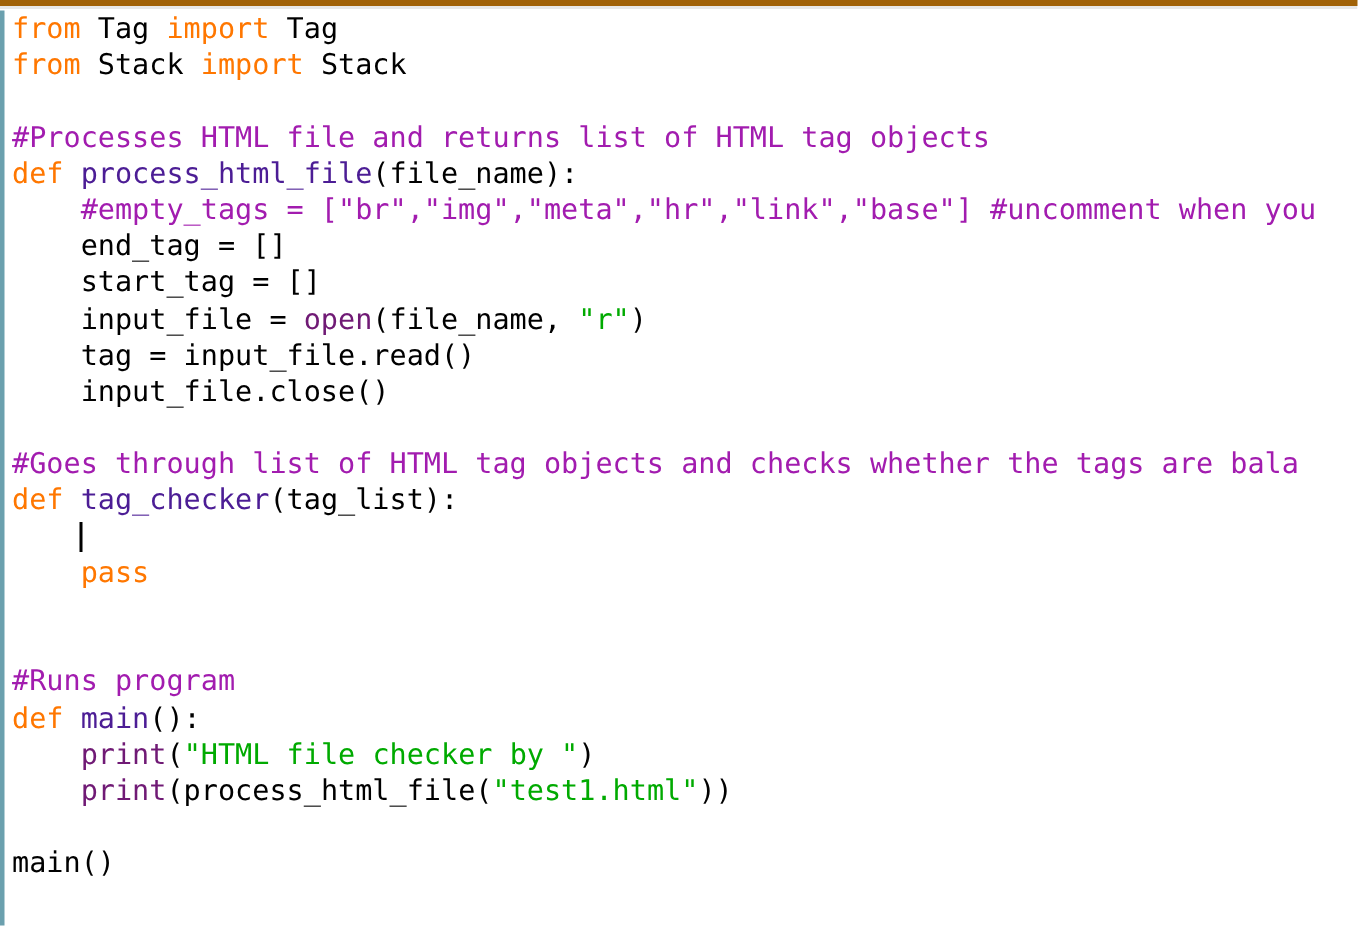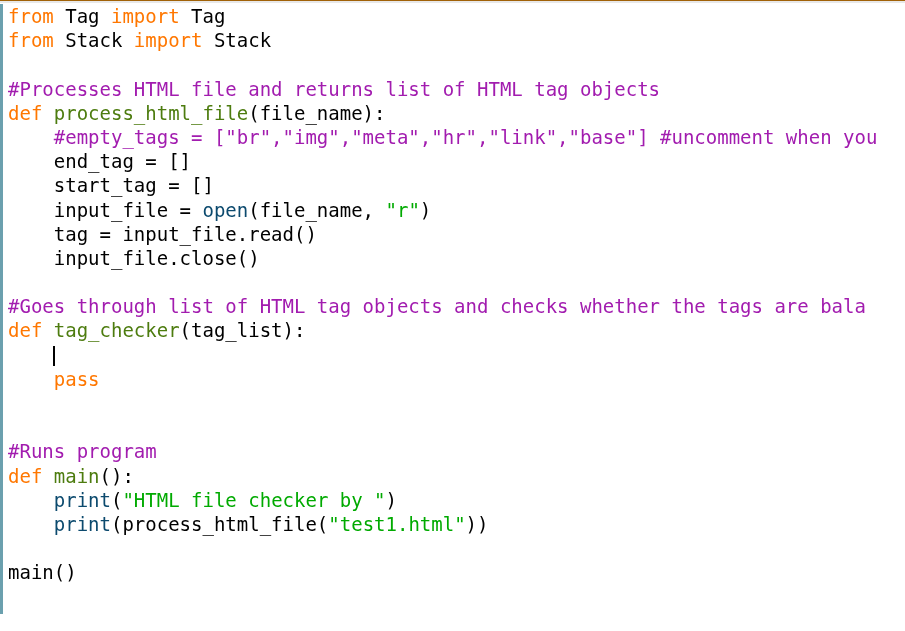--- a/index.html
+++ b/index.html
@@ -14,21 +14,21 @@
     font-family: "DejaVu Sans Mono", "Liberation Mono", monospace;
   }
 
   
   #editor-window {
     position: relative;
     width: 905px;
     height: 631px;
     box-sizing: border-box;
     background: #ffffff;
-    border-top: 1px solid #a16207;
+    border-top: 4px solid #a16207;
     overflow: hidden;
   }
   #editor-window::before {
     
     content: "";
     position: absolute;
     top: 0; left: 0; right: 0;
     height: 2px;
     background: #e8e8e8;
   }
@@ -59,24 +59,24 @@
     line-height: 24.2px;
     font-size: 19px;
     letter-spacing: 0px;
     white-space: pre;
     color: #000000;
     font-family: "DejaVu Sans Mono", "Liberation Mono", monospace;
   }
 
   
   .tok-keyword  { color: #ff7700; }
-  .tok-builtin  { color: #0c4a6e; }
+  .tok-builtin  { color: #701a75; }
   .tok-string   { color: #00aa00; }
   .tok-comment  { color: #a21caf; }
-  .tok-defname  { color: #4d7c0f; }
+  .tok-defname  { color: #4c1d95; }
   .tok-plain    { color: #000000; }
 
   
   .caret {
     display: inline-block;
     width: 2px;
     height: 20px;
     background: #000000;
     vertical-align: -4px;
     margin-left: -1px;

